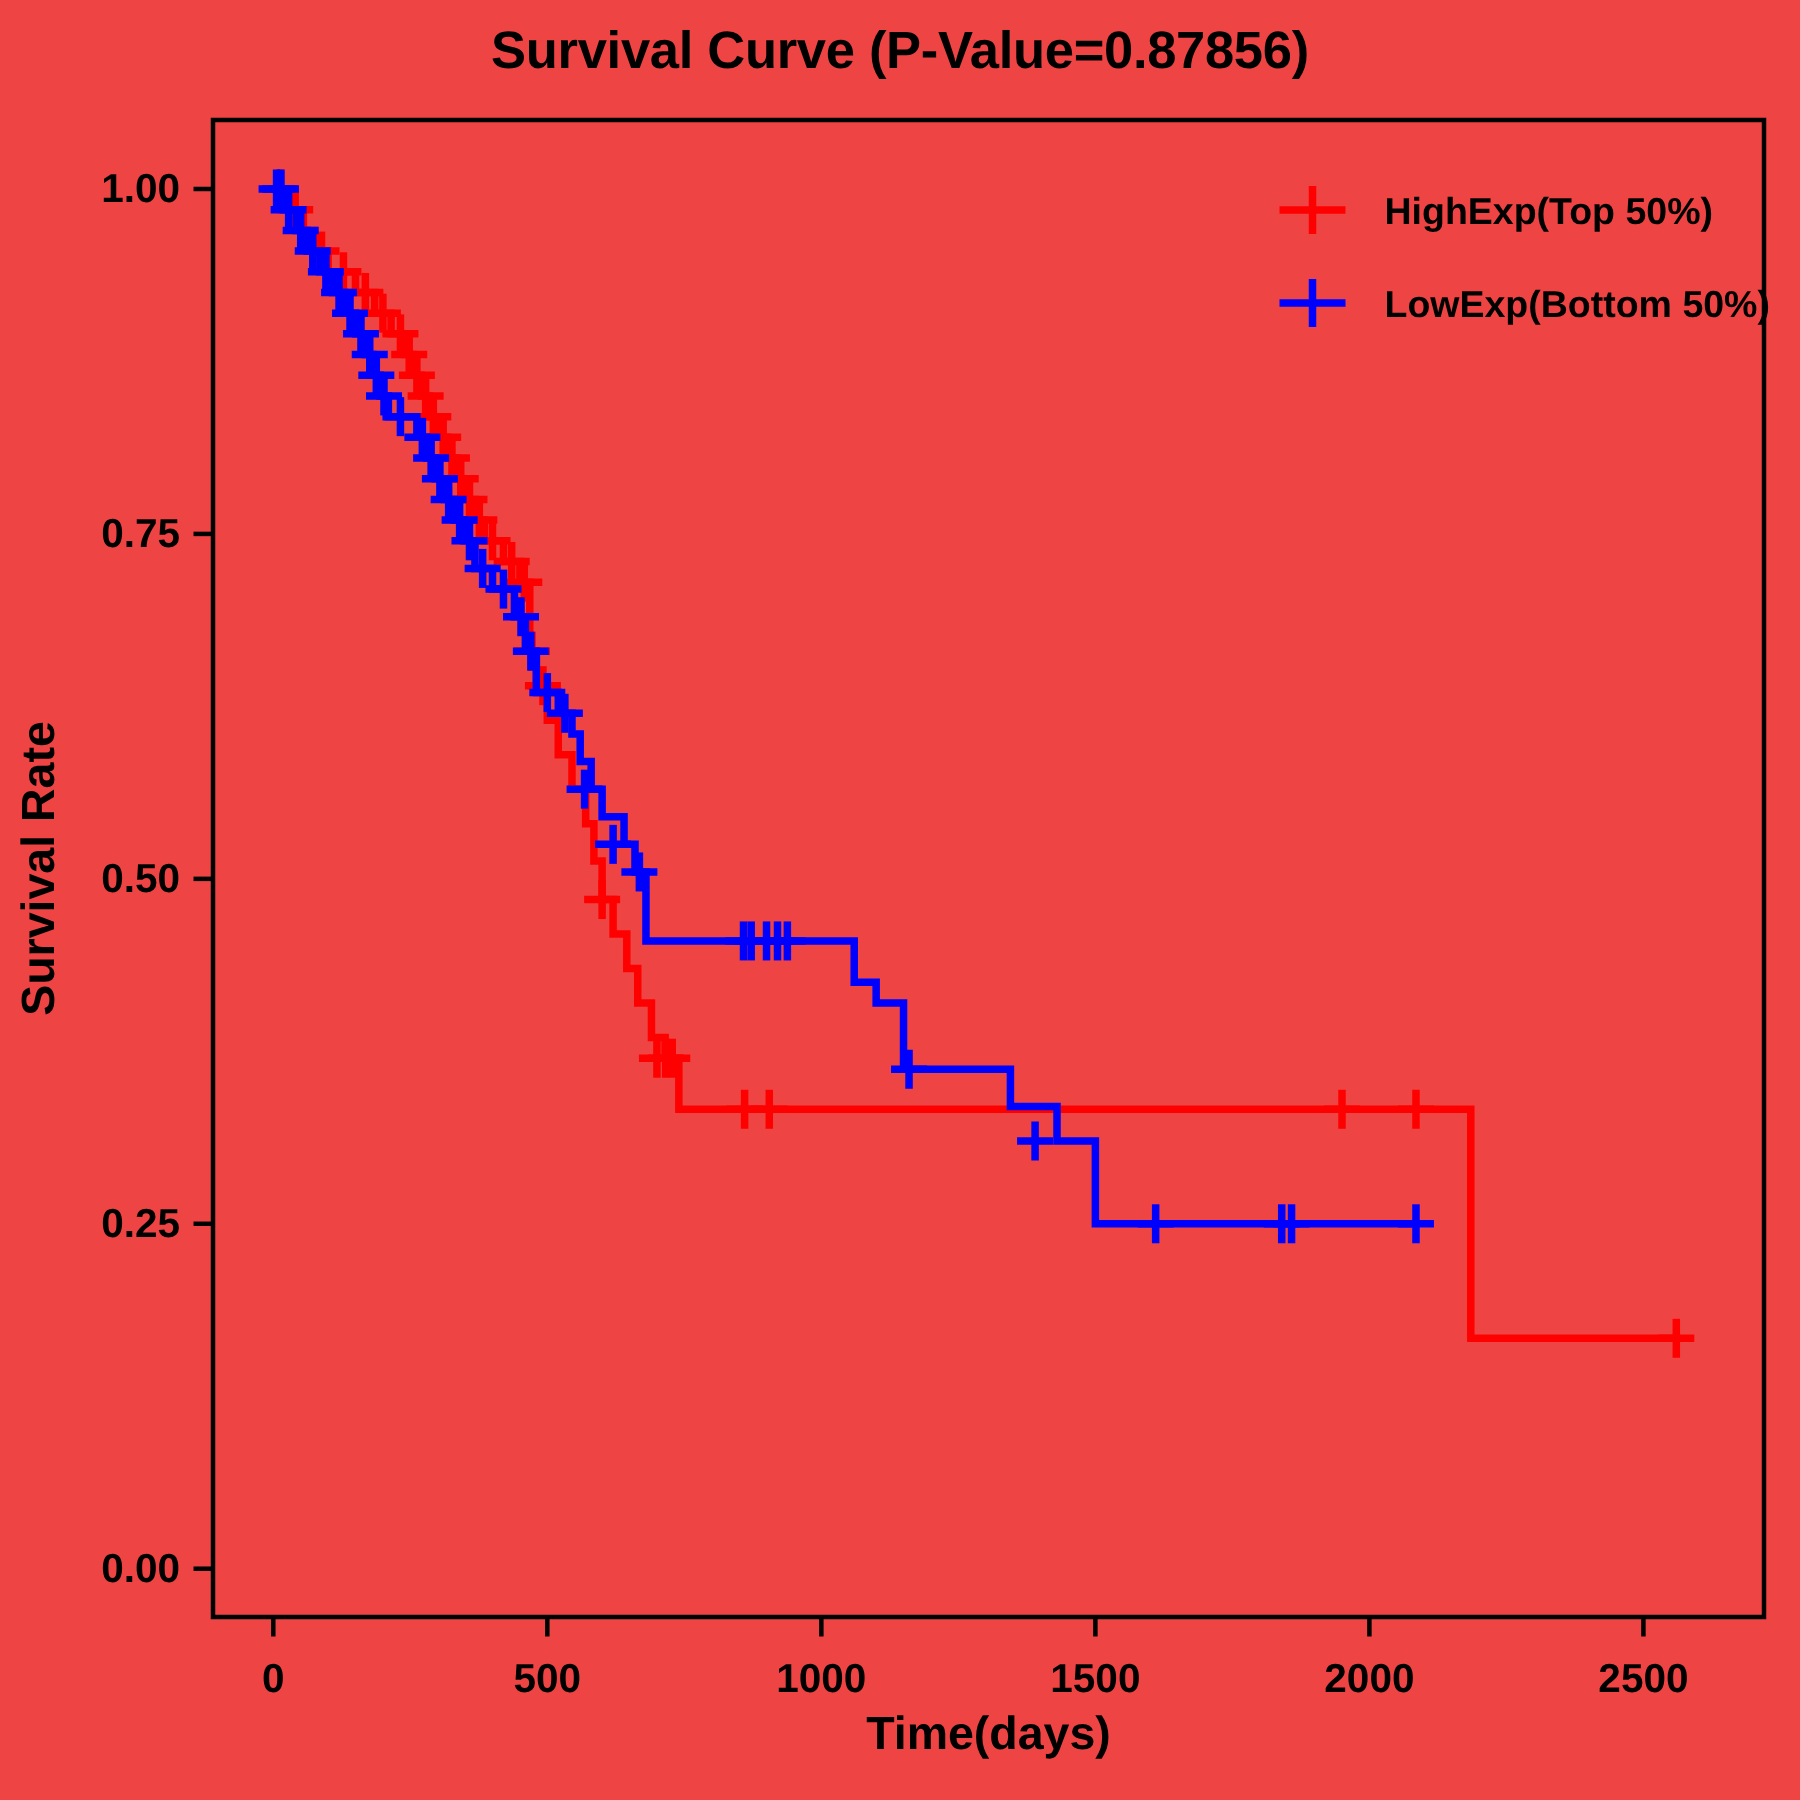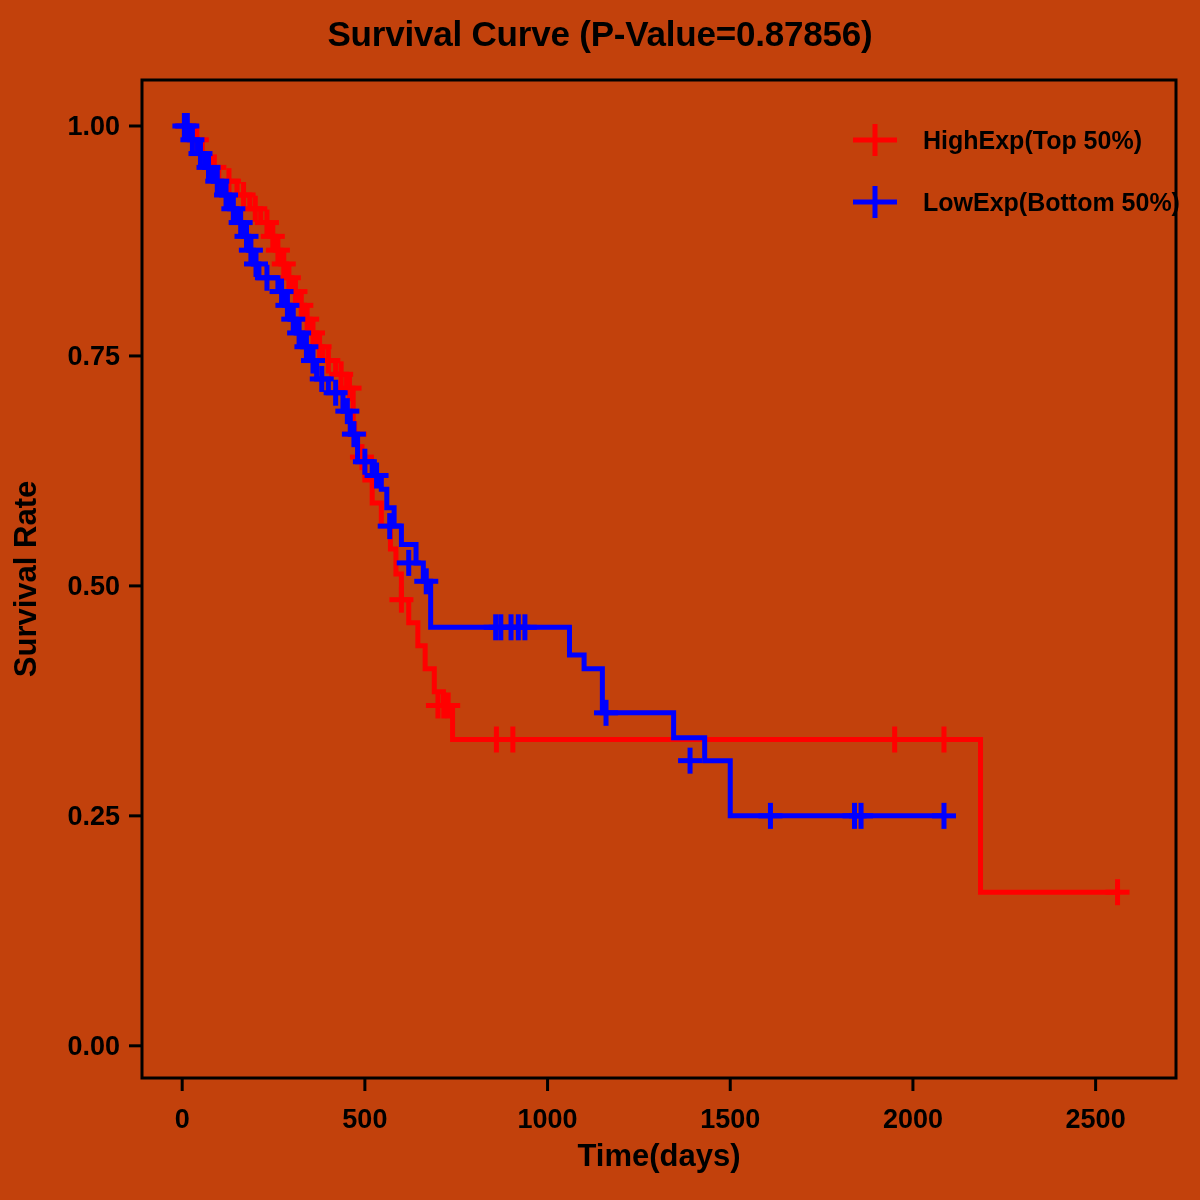--- a/index.html
+++ b/index.html
@@ -4,21 +4,21 @@
 <style>
   html, body {
     margin: 0;
     padding: 0;
     background: #ffffff;
   }
   #page {
     position: relative;
     width: 1200px;
     height: 1200px;
-    background: #c2410c;
+    background: #ef4444;
     font-family: "Liberation Sans", sans-serif;
     overflow: hidden;
   }
   #chart-title {
     position: absolute;
     top: 14px;
     left: 0;
     width: 1200px;
     text-align: center;
     font-size: 35px;

